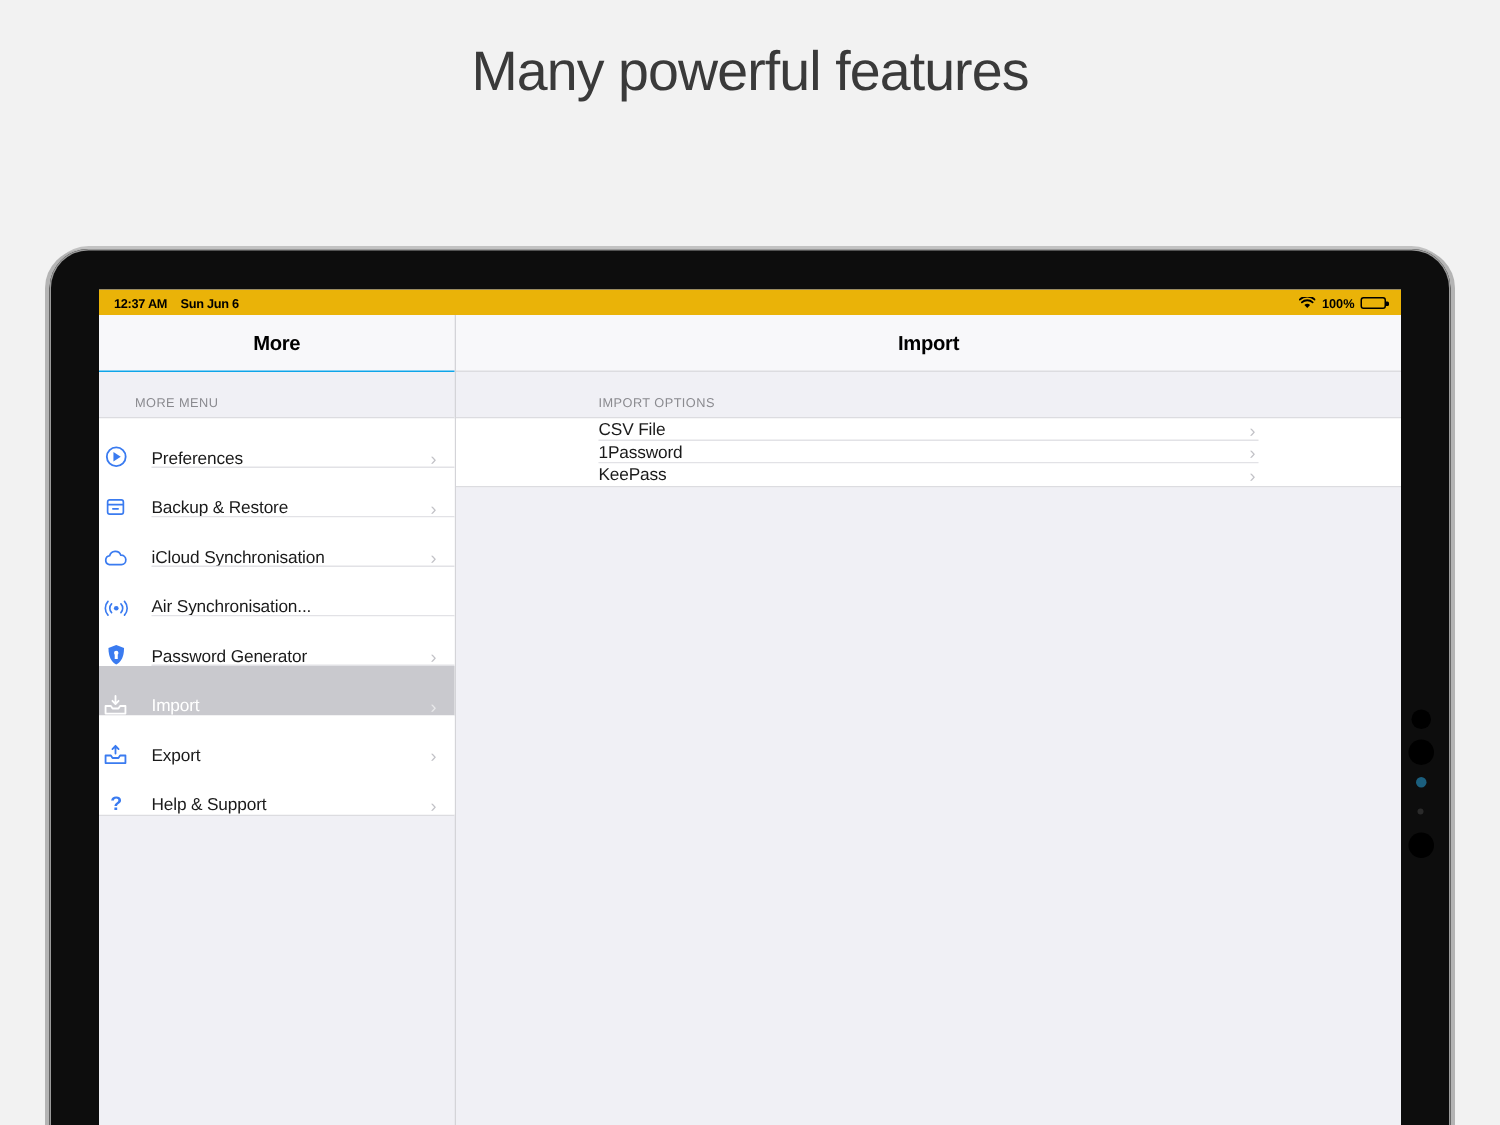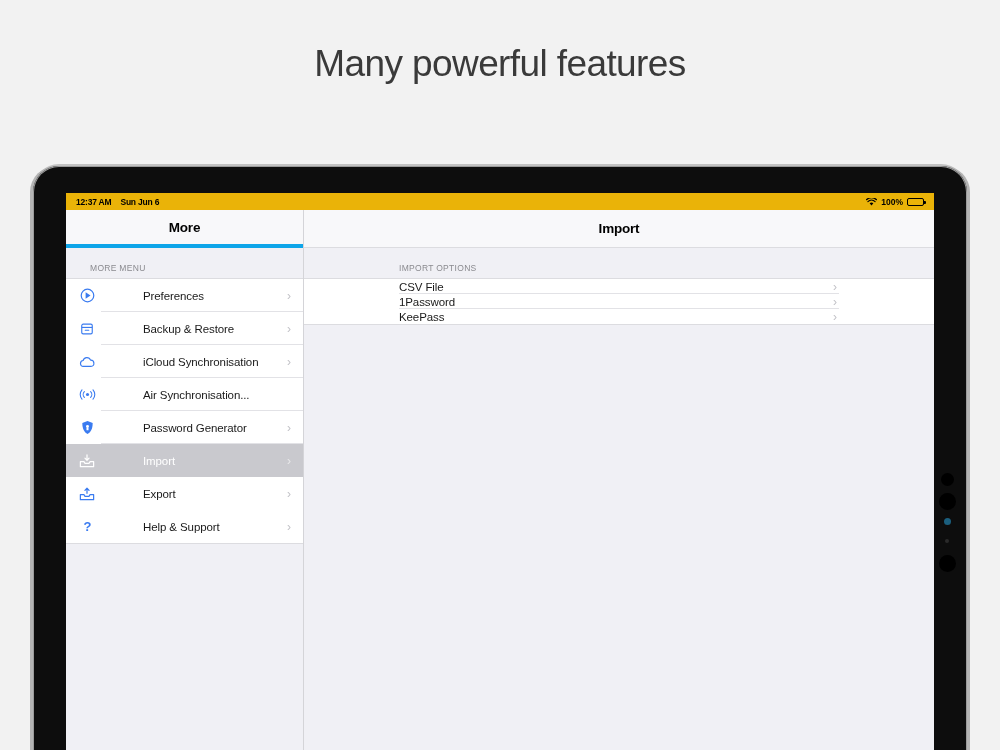--- a/index.html
+++ b/index.html
@@ -24,21 +24,21 @@
     font-weight: bold;
     color: #000000;
     letter-spacing: -1.5px;
     line-height: 1.15;
   }
   .hero-subtitle {
     font-size: 37px;
     font-weight: normal;
     color: #3a3a3a;
     letter-spacing: -0.6px;
-    margin-top: 24px;
+    margin-top: 8px;
     line-height: 1.2;
   }
 
   
   .device {
     position: absolute;
     left: 33px;
     top: 166px;
     width: 934px;
     height: 600px;
@@ -152,21 +152,21 @@
     border-right: 1px solid #d4d4d8;
     display: flex;
     flex-direction: column;
   }
   .navbar {
     height: 38px;
     background: #f8f8fa;
     display: flex;
     align-items: center;
     justify-content: center;
-    border-bottom: 4px solid #0ea5e9;
+    border-bottom: 1px solid #0ea5e9;
     flex: 0 0 auto;
   }
   .navbar-title {
     font-size: 13.5px;
     font-weight: bold;
     color: #000;
     letter-spacing: -0.2px;
   }
   .section-header {
     height: 30px;
@@ -179,25 +179,23 @@
     background: #f0f0f5;
   }
   .menu-list {
     background: #ffffff;
     border-top: 1px solid #dcdce0;
     border-bottom: 1px solid #dcdce0;
   }
   .menu-row {
     height: 33px;
     display: flex;
-    align-items: center;
-    padding-left: 10px;
+    align-items: flex-end;
     position: relative;
     background: #ffffff;
-    gap: 32px;
   }
   .menu-row.selected { background: #c9c9ce; }
   .menu-row .sep {
     position: absolute;
     left: 35px;
     right: 0;
     bottom: 0;
     height: 1px;
     background: #e2e2e6;
   }

